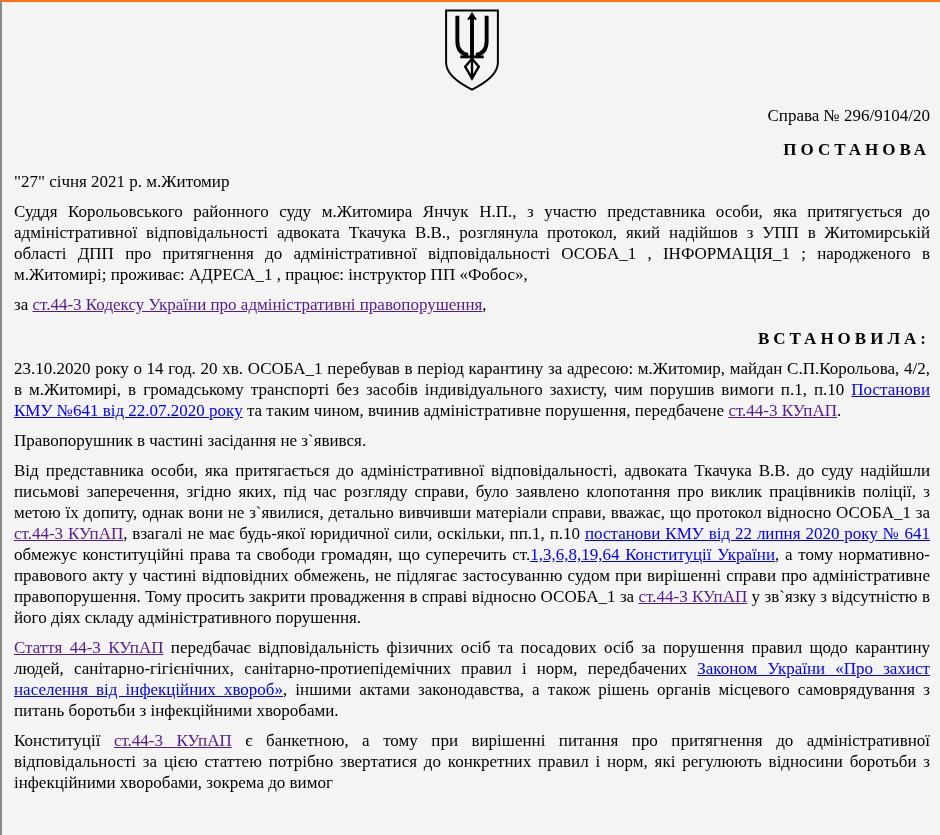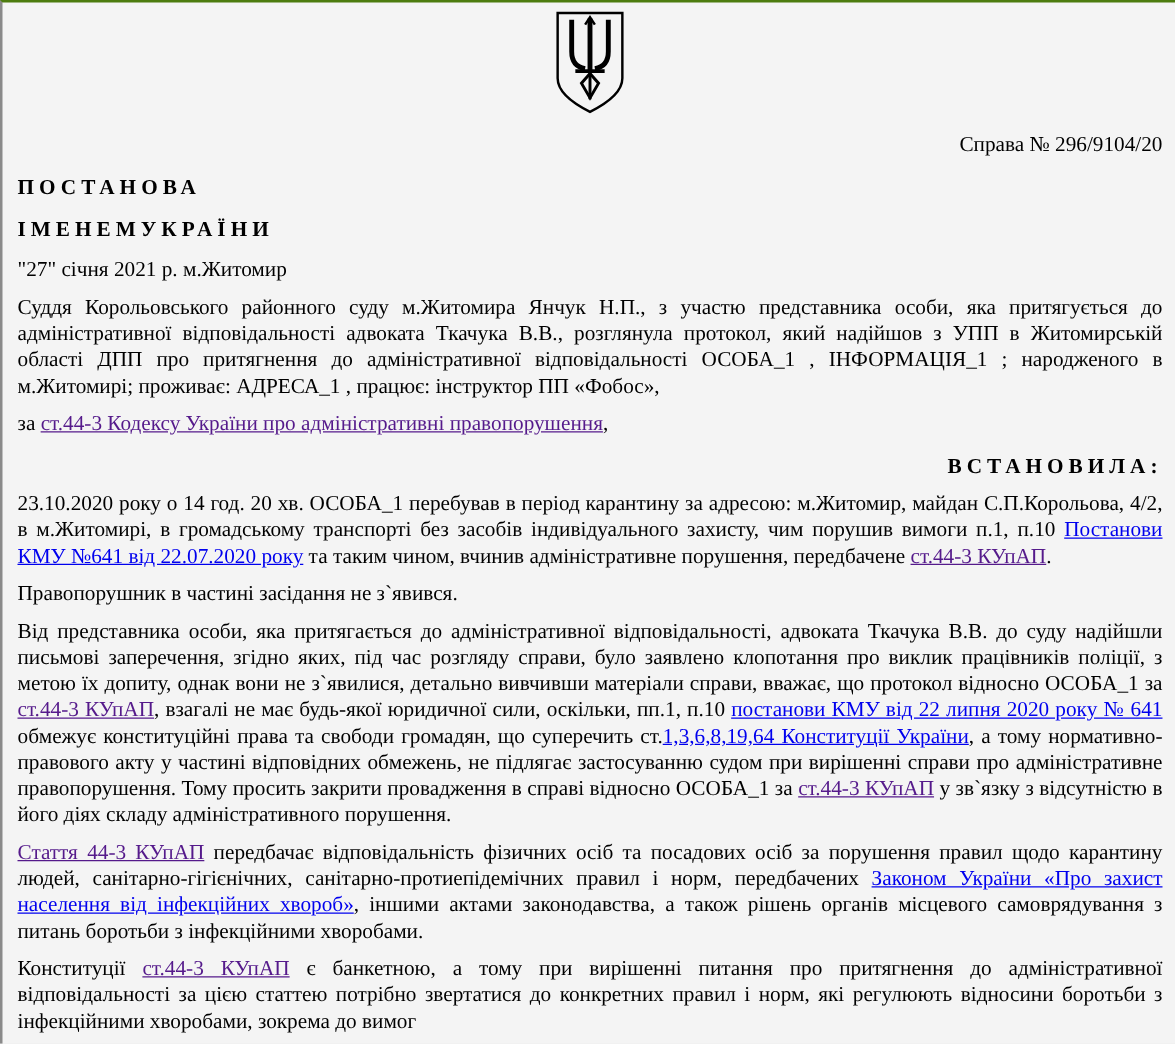--- a/index.html
+++ b/index.html
@@ -4,40 +4,40 @@
 <style>
   html, body { margin: 0; padding: 0; }
   body { background: #e9e9e9; }
   .page {
     position: relative;
     width: 940px;
     height: 835px;
     box-sizing: border-box;
     background: #f4f4f4;
     border-left: 2px solid #8a8a8a;
-    border-top: 2px solid #4d7c0f;
+    border-top: 2px solid #f97316;
     padding: 0 10px 0 12px;
     overflow: hidden;
     font-family: "Liberation Serif", "DejaVu Serif", serif;
     font-size: 17px;
     line-height: 21px;
     color: #000;
   }
   .emblem-wrap {
     width: 62px;
     margin: 6px auto 0 auto;
   }
   .emblem-wrap svg { display: block; width: 62px; height: 84px; }
   .right-line {
     text-align: right;
     margin-top: 13px;
     white-space: pre;
   }
   .center-title {
-    text-align: left;
+    text-align: right;
     font-weight: bold;
     letter-spacing: 4px;
     margin-top: 13px;
   }
   .date-line { margin-top: 11px; }
   #doc-body p.doc-paragraph {
     text-align: justify;
     margin: 9px 0;
   }
   #doc-body p.doc-heading {
@@ -64,21 +64,20 @@
       <path d="M26 12 L30 6 L34 12" stroke-width="2"></path>
       <path d="M18 50 H42" stroke-width="3"></path>
       <path d="M30 52 L37 60 L30 72 L23 60 Z" stroke-width="2.4"></path>
       <path d="M30 50 V73" stroke-width="2.4"></path>
     </svg>
   </div>
 
   <div class="right-line">Справа № 296/9104/20</div>
 
   <div class="center-title">ПОСТАНОВА</div>
-  <div class="center-title">ІМЕНЕМУКРАЇНИ</div>
 
   <div class="date-line">"27" січня 2021 р. м.Житомир</div>
 
   <div id="doc-body">
       <p class="doc-paragraph"><span>Суддя Корольовського районного суду м.Житомира Янчук Н.П., з участю представника особи, яка притягується до адміністративної відповідальності адвоката Ткачука В.В., розглянула протокол, який надійшов з УПП в Житомирській області ДПП про притягнення до адміністративної відповідальності ОСОБА_1 , ІНФОРМАЦІЯ_1 ; народженого в м.Житомирі; проживає: АДРЕСА_1 , працює: інструктор ПП «Фобос»,</span></p>
       <p class="doc-paragraph"><span>за </span><a class="lnk visited" href="#">ст.44-3 Кодексу України про адміністративні правопорушення</a><span>,</span></p>
       <p class="doc-heading"><span>ВСТАНОВИЛА:</span></p>
       <p class="doc-paragraph"><span>23.10.2020 року о 14 год. 20 хв. ОСОБА_1 перебував в період карантину за адресою: м.Житомир, майдан С.П.Корольова, 4/2, в м.Житомирі, в громадському транспорті без засобів індивідуального захисту, чим порушив вимоги п.1, п.10 </span><a class="lnk unvisited" href="#">Постанови КМУ №641 від 22.07.2020 року</a><span> та таким чином, вчинив адміністративне порушення, передбачене </span><a class="lnk visited" href="#">ст.44-3 КУпАП</a><span>.</span></p>
       <p class="doc-paragraph"><span>Правопорушник в частині засідання не з`явився.</span></p>
       <p class="doc-paragraph"><span>Від представника особи, яка притягається до адміністративної відповідальності, адвоката Ткачука В.В. до суду надійшли письмові заперечення, згідно яких, під час розгляду справи, було заявлено клопотання про виклик працівників поліції, з метою їх допиту, однак вони не з`явилися, детально вивчивши матеріали справи, вважає, що протокол відносно ОСОБА_1 за </span><a class="lnk visited" href="#">ст.44-3 КУпАП</a><span>, взагалі не має будь-якої юридичної сили, оскільки, пп.1, п.10 </span><a class="lnk unvisited" href="#">постанови КМУ від 22 липня 2020 року № 641</a><span> обмежує конституційні права та свободи громадян, що суперечить ст.</span><a class="lnk unvisited" href="#">1,3,6,8,19,64 Конституції України</a><span>, а тому нормативно-правового акту у частині відповідних обмежень, не підлягає застосуванню судом при вирішенні справи про адміністративне правопорушення. Тому просить закрити провадження в справі відносно ОСОБА_1 за </span><a class="lnk visited" href="#">ст.44-3 КУпАП</a><span> у зв`язку з відсутністю в його діях складу адміністративного порушення.</span></p>

